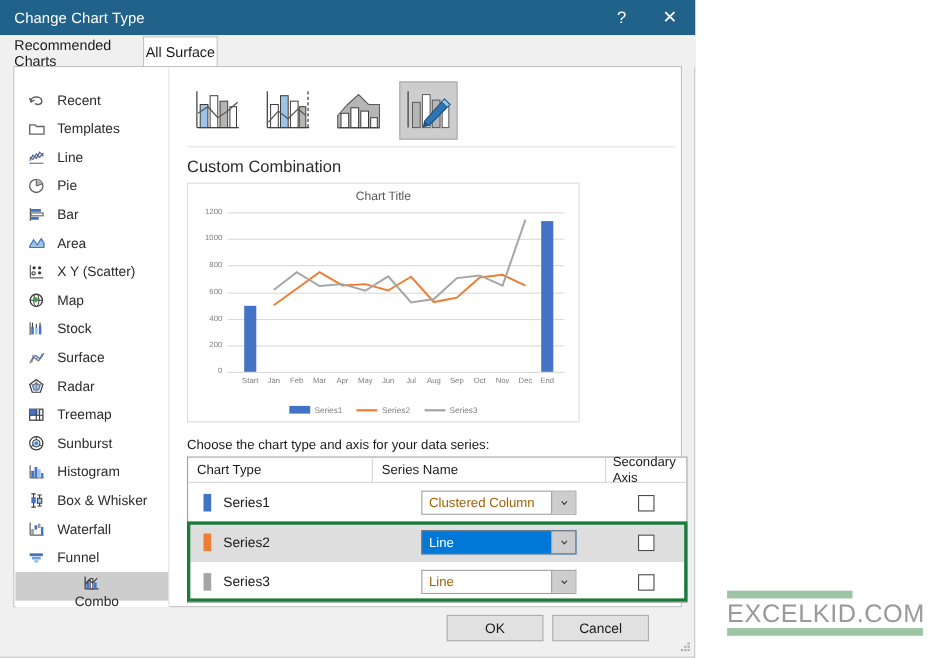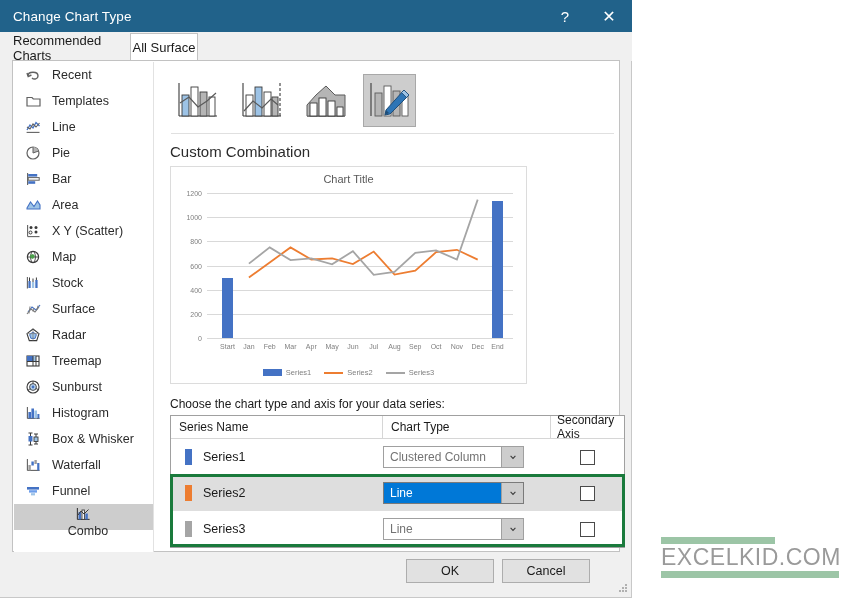--- a/index.html
+++ b/index.html
@@ -61,21 +61,21 @@
     position:absolute;left:12px;top:60px;width:608px;height:492px;
     background:#ffffff;border:1px solid #c2c2c2;box-sizing:border-box;
   }
 
   
   .nav{
     position:absolute;left:1px;top:1px;width:140px;height:490px;
     background:#ffffff;
     border-right:1px solid #e2e2e2;
     box-sizing:border-box;
-    padding-top:0;
+    padding-top:16px;
   }
   .nav-item{
     position:relative;height:26px;display:flex;align-items:center;
     padding-left:9px;cursor:default;
   }
   .nav-item.selected{background:#cdcdcd;flex-direction:column;}
   .nav-ico{
     width:20px;height:20px;margin-right:9px;flex:0 0 20px;
     display:flex;align-items:center;justify-content:center;
   }
@@ -158,21 +158,21 @@
   .cell2{width:168px;display:flex;align-items:center;box-sizing:border-box;}
   .cell3{width:73px;display:flex;align-items:center;justify-content:center;box-sizing:border-box;}
 
   .combo{
     position:relative;width:141px;height:22px;box-sizing:border-box;
     border:1px solid #a0a0a0;background:#ffffff;display:flex;align-items:center;
     cursor:default;
   }
   .combo.active{background:#0078d7;border:1px solid #7a7a7a;}
   .combo-txt{
-    font-size:12px;color:#737373;padding-left:6px;white-space:nowrap;
+    font-size:12px;color:#a16207;padding-left:6px;white-space:nowrap;
     flex:1;overflow:hidden;
   }
   .combo.active .combo-txt{color:#ffffff;}
   .combo-btn{
     width:21px;height:20px;background:#cdcdcd;border-left:1px solid #a0a0a0;
     display:flex;align-items:center;justify-content:center;flex:0 0 21px;
   }
   .chev{width:8px;height:8px;}
   .cbx{
     width:15px;height:15px;border:1px solid #4a4a4a;background:#ffffff;
@@ -583,22 +583,22 @@
               <span class="leg-txt">Series3</span>
             </div>
           </div>
         </div>
 
         <div class="choose-label">Choose the chart type and axis for your data series:</div>
 
         <div class="table-wrap">
 
           <div class="thead">
+            <div class="th c2">Chart Type</div>
             <div class="th c1">Series Name</div>
-            <div class="th c2">Chart Type</div>
             <div class="th c3">Secondary Axis</div>
           </div>
 
           <div class="trow">
             <div class="cell1">
               <span class="swatch" style="background:#4472c4"></span>
               <span class="sname">Series1</span>
             </div>
             <div class="cell2">
               <div class="combo">

